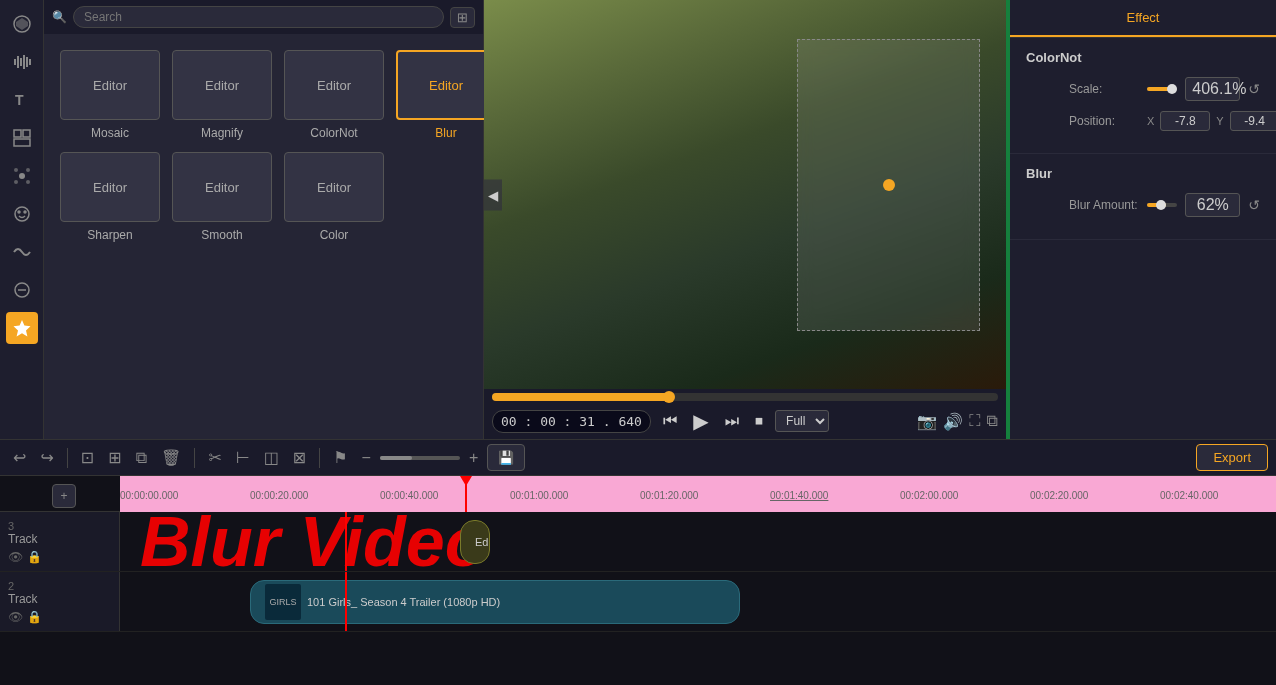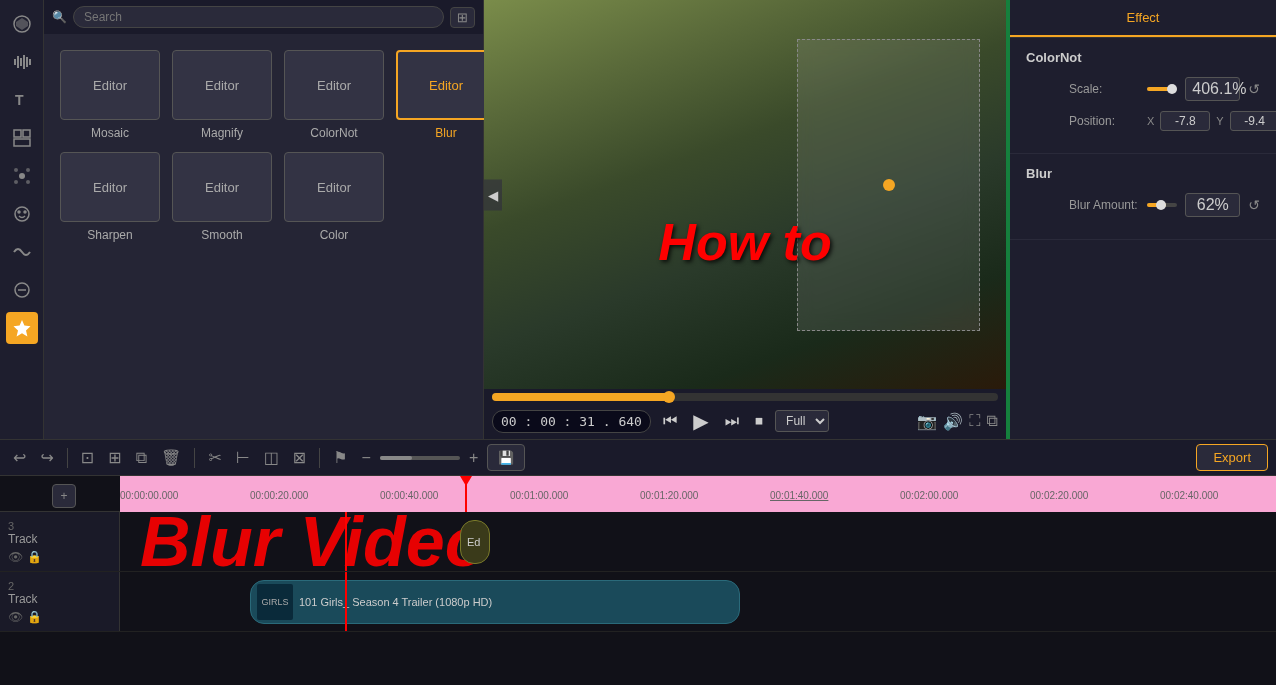--- a/index.html
+++ b/index.html
@@ -80,21 +80,21 @@
     .playhead { position: absolute; left: 345px; top: 0; width: 2px; height: 100%; background: red; z-index: 10; }
     .playhead-triangle { position: absolute; top: 0; left: -5px; width: 0; height: 0; border-left: 6px solid transparent; border-right: 6px solid transparent; border-top: 10px solid red; }
     .timeline-tracks { flex: 1; display: flex; flex-direction: column; }
     .track-row { display: flex; height: 60px; border-bottom: 1px solid #222; position: relative; }
     .track-header { width: 120px; background: #1a1a28; display: flex; flex-direction: column; justify-content: center; padding: 0 8px; flex-shrink: 0; border-right: 1px solid #333; }
     .track-num { font-size: 11px; color: #666; }
     .track-name { font-size: 12px; color: #999; }
     .track-icons { display: flex; gap: 4px; margin-top: 4px; }
     .track-icon { color: #666; font-size: 12px; cursor: pointer; }
     .track-content { flex: 1; position: relative; overflow: hidden; }
-    .track-clip { position: absolute; top: 8px; height: 44px; background: #3a6a5a; border-radius: 14px; display: flex; align-items: center; padding: 0 6px; font-size: 11px; color: #ccc; overflow: hidden; border: 1px solid #4a8a7a; }
+    .track-clip { position: absolute; top: 8px; height: 44px; background: #3a6a5a; border-radius: 14px; display: flex; align-items: center; padding: 0 14px; font-size: 11px; color: #ccc; overflow: hidden; border: 1px solid #4a8a7a; }
     .track-clip.blur-clip { background: #3a3a1a; border-color: #7a7a2a; left: 340px; width: 30px; }
     .track-clip.video-clip { left: 130px; width: 490px; background: #1a4a5a; border-color: #2a6a7a; }
     .clip-thumbnail { width: 36px; height: 36px; background: #0a2a3a; border-radius: 2px; margin-right: 6px; flex-shrink: 0; overflow: hidden; display: flex; align-items: center; justify-content: center; }
     .add-track-btn { width: 24px; height: 24px; background: #2a2a3a; border: 1px solid #555; border-radius: 4px; color: #888; display: flex; align-items: center; justify-content: center; cursor: pointer; margin: 4px 0 0 8px; }
 
     
     .timeline-header-row { display: flex; height: 36px; align-items: center; border-bottom: 1px solid #333; }
     .timeline-header-left { width: 120px; display: flex; align-items: center; justify-content: center; }
     .timeline-ruler-area { flex: 1; position: relative; height: 36px; background: #f9a8d4; overflow: hidden; }
   </style>
@@ -207,21 +207,20 @@
 
   <div class="preview-area">
     <div class="video-preview">
       <div class="video-canvas">
 
         <div style="position:absolute;top:0;left:0;right:0;bottom:0;background:linear-gradient(160deg,#7a8c4a 0%,#5a6a3a 20%,#3a4a2a 40%,#2a3a2a 60%,#1a2a1a 80%,#2a1a0a 100%);filter:blur(0px);"></div>
 
         <div class="blur-region">
           <div class="drag-handle"></div>
         </div>
-        <div class="video-overlay-text">How to</div>
       </div>
       <button class="left-arrow">◀</button>
     </div>
     <div class="video-controls">
       <div class="progress-bar-container">
         <div class="progress-bar-fill"></div>
         <div class="progress-handle"></div>
       </div>
       <div class="controls-row">
         <div class="time-display">00 : 00 : 31 . 640</div>

